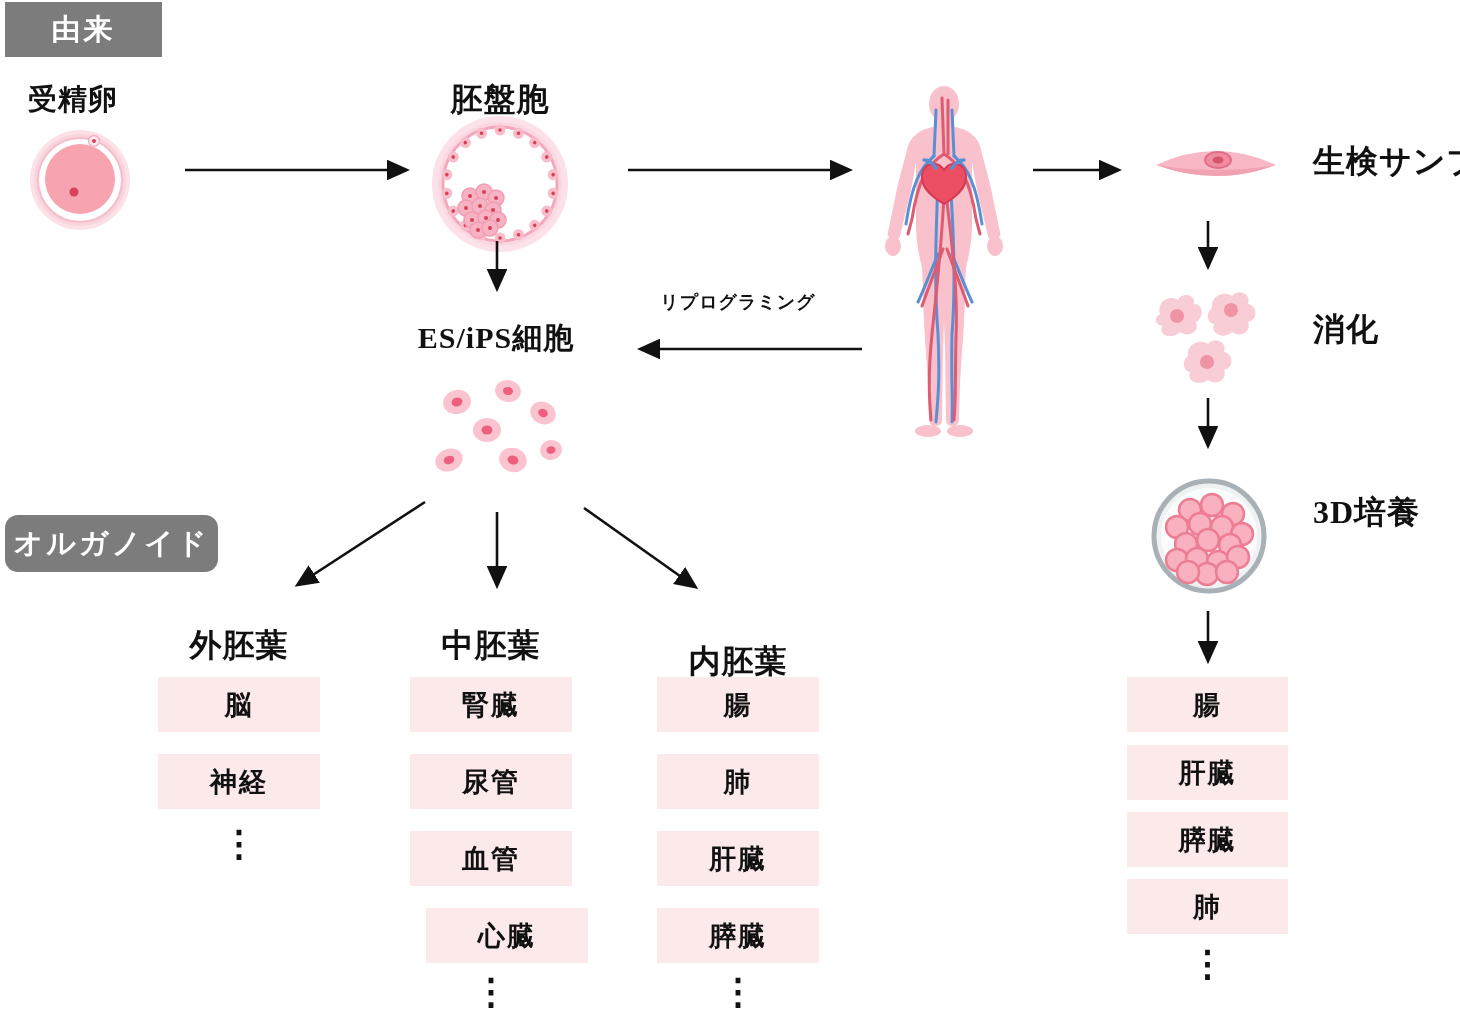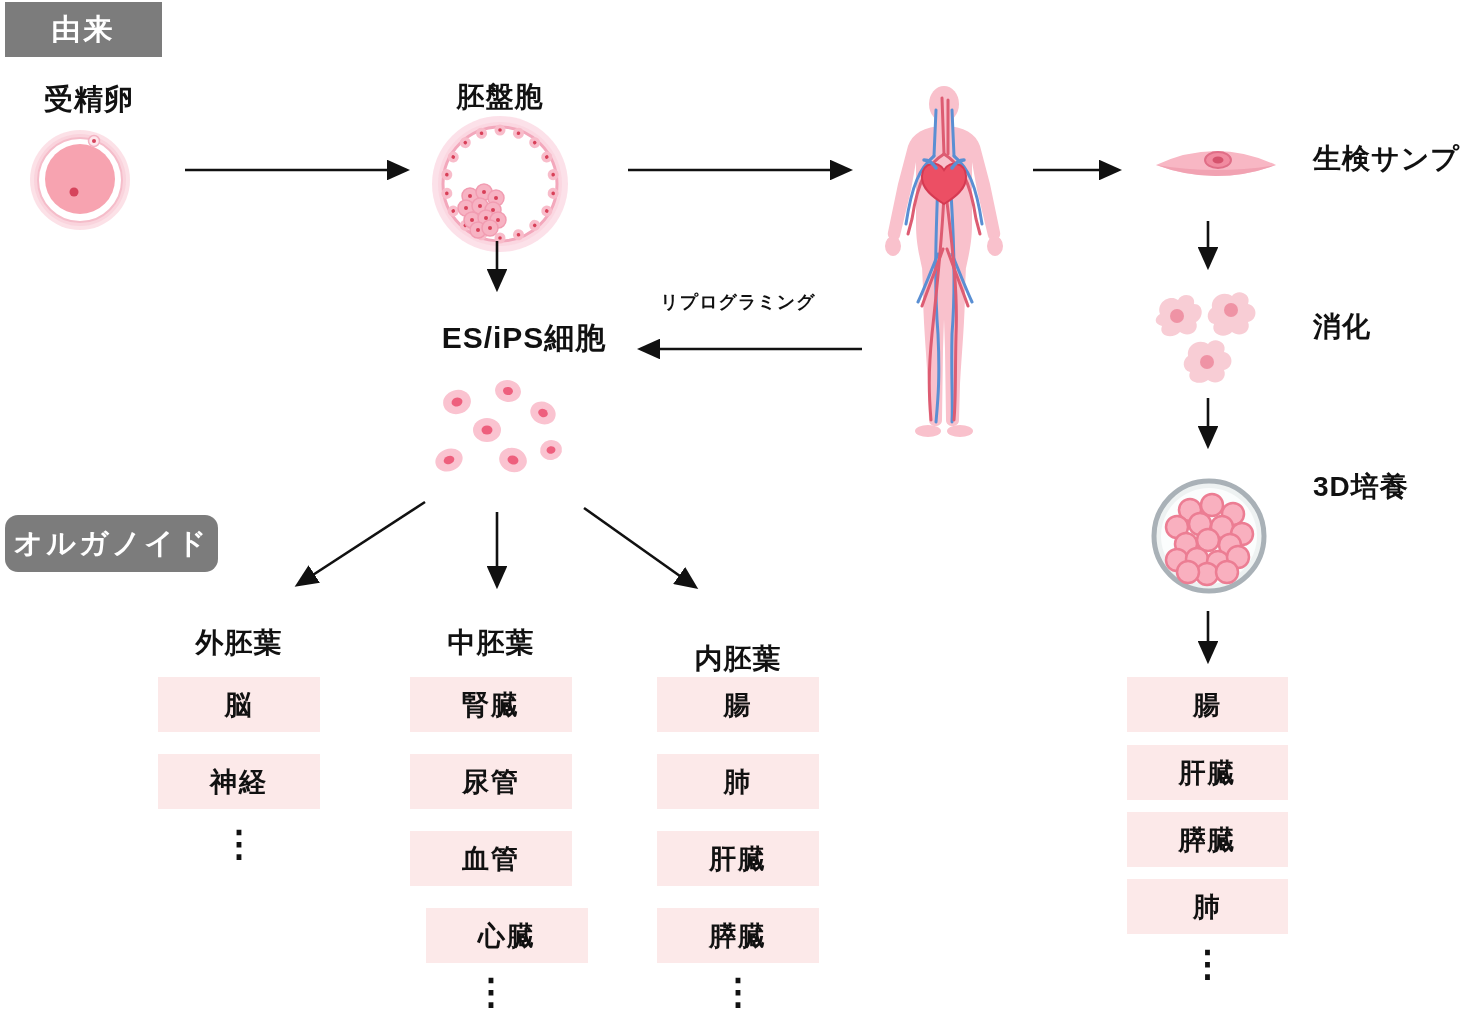--- a/index.html
+++ b/index.html
@@ -1,20 +1,20 @@
 <!DOCTYPE html>
 <html><head>
 <meta charset="utf-8">
 <style>
   html,body{margin:0;padding:0;background:#fff;}
   .stage{position:relative;width:1460px;height:1016px;background:#ffffff;overflow:hidden;
-         font-family:Liberation Sans, sans-serif;color:#111;}
+         font-family:Liberation Serif, serif;color:#111;}
   .tag{position:absolute;background:#7c7c7c;color:#fff;display:flex;align-items:center;justify-content:center;
        font-weight:700;font-size:29px;letter-spacing:3px;}
-  .lbl{position:absolute;font-weight:700;font-size:28px;letter-spacing:1px;white-space:nowrap;}
+  .lbl{position:absolute;font-weight:700;font-size:32px;letter-spacing:1px;white-space:nowrap;}
   .ctr{text-align:center;}
   .obox{position:absolute;width:162px;height:55px;background:#fce9e9;display:flex;align-items:center;
         justify-content:center;font-weight:700;font-size:27px;letter-spacing:2px;}
   .dots{position:absolute;font-weight:700;font-size:36px;line-height:1;text-align:center;}
   .art{position:absolute;}
   .arrow{position:absolute;overflow:visible;}
   .arrow line{stroke:#111;stroke-width:2.6;}
 </style>
 </head>
 <body>
@@ -25,27 +25,27 @@
     <defs>
       <marker id="ah" markerWidth="9" markerHeight="8" refX="7" refY="4" orient="auto" markerUnits="strokeWidth">
         <path d="M0,0 L9,4 L0,8 Z" fill="#111"></path>
       </marker>
     </defs>
   </svg>
 
   <div class="tag" style="left:5px;top:2px;width:157px;height:55px;">由来</div>
   <div class="tag" style="left:5px;top:515px;width:213px;height:57px;border-radius:13px;">オルガノイド</div>
 
-  <div class="lbl" style="left:44px;top:80px;font-size:29px;">受精卵</div>
+  <div class="lbl" style="left:28px;top:80px;font-size:29px;">受精卵</div>
   <div class="lbl ctr" style="left:428px;top:78px;width:144px;">胚盤胞</div>
-  <div class="lbl ctr" style="left:424px;top:318px;width:200px;font-size:30px;">ES/iPS細胞</div>
+  <div class="lbl ctr" style="left:396px;top:318px;width:200px;font-size:30px;">ES/iPS細胞</div>
   <div class="lbl ctr" style="left:628px;top:290px;width:220px;font-size:18px;">リプログラミング</div>
   <div class="lbl" style="left:1313px;top:140px;">生検サンプル</div>
   <div class="lbl" style="left:1313px;top:308px;">消化</div>
-  <div class="lbl" style="left:1313px;top:468px;">3D培養</div>
+  <div class="lbl" style="left:1313px;top:491px;">3D培養</div>
 
   <svg class="art" style="left:28px;top:128px;" width="104" height="104" viewBox="0 0 104 104">
     <circle cx="52" cy="52" r="50" fill="#fbd9e1" opacity="0.8"></circle>
     <circle cx="52" cy="52" r="46" fill="#f9ccd7" opacity="0.6"></circle>
     <circle cx="52" cy="52" r="42" fill="#ffffff" stroke="#f5bdca" stroke-width="2"></circle>
     <circle cx="52" cy="51" r="35" fill="#f7a3b0"></circle>
     <circle cx="46" cy="64" r="4.5" fill="#d6445c"></circle>
     <circle cx="66" cy="13" r="5.5" fill="#fde7ec" stroke="#f3b3c2" stroke-width="1.5"></circle>
     <circle cx="66" cy="13" r="2" fill="#d6445c"></circle>
   </svg>

